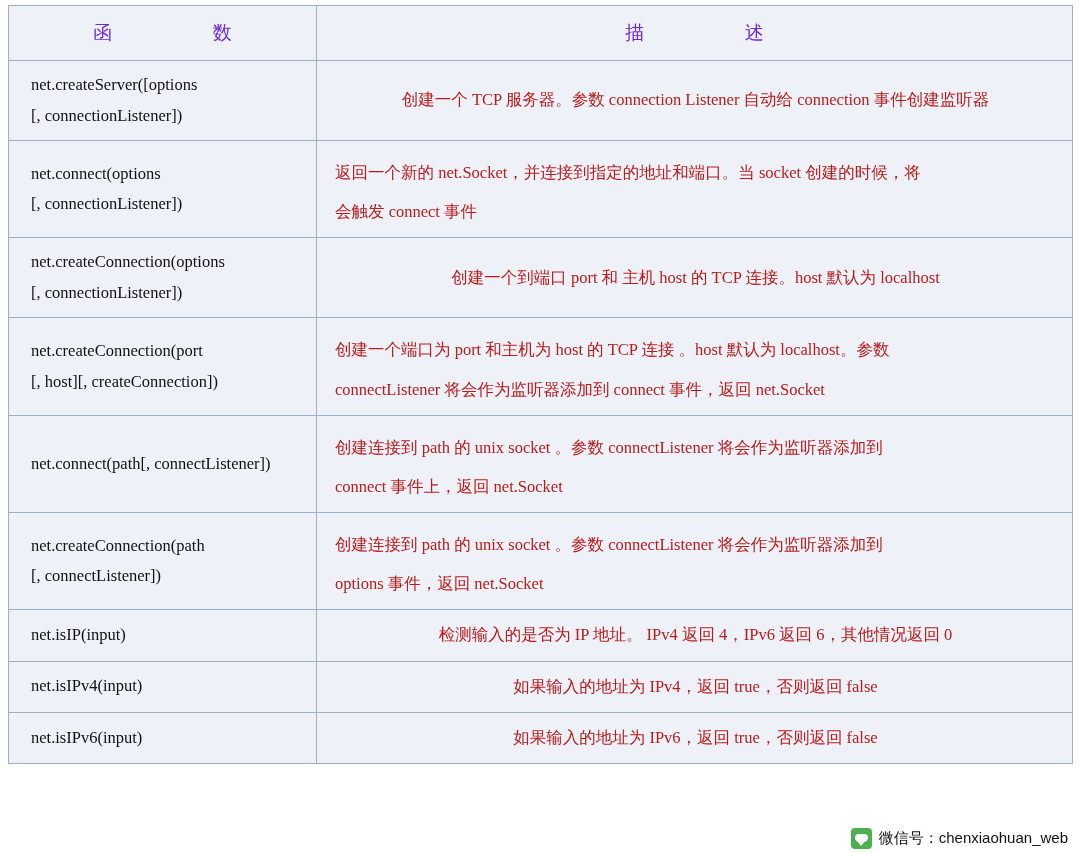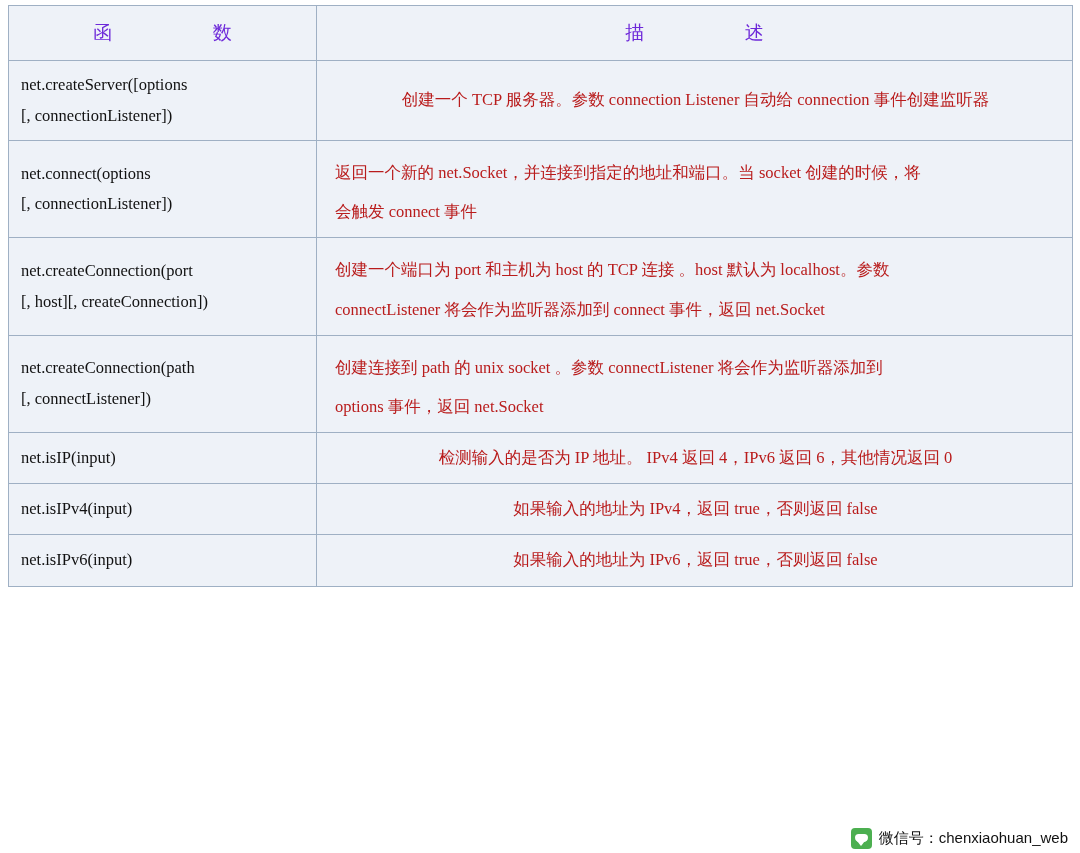--- a/index.html
+++ b/index.html
@@ -40,21 +40,21 @@
     font-size: 19px;
     color: #6d28d9;
     text-align: center;
     letter-spacing: 0.12em;
   }
   .hdr-fn { letter-spacing: 1.1em; padding-left: 1.1em; }
   td.fn-cell {
     background: #eef2f8;
     font-size: 16.5px;
     color: #111;
-    padding: 9px 0 9px 12px;
+    padding: 9px 0 9px 22px;
     line-height: 1.85;
     text-align: left;
   }
   td.desc-cell {
     background: #eef2f8;
     font-size: 16.5px;
     color: #b91c1c;
     padding: 9px 16px 9px 18px;
     line-height: 1.95;
     text-align: justify;
@@ -133,26 +133,44 @@
             <span class="fn-line">net.connect(options</span>
             <span class="fn-line">[, connectionListener])</span>
           </td>
           <td class="desc-cell">
             <span class="line">返回一个新的 net.Socket，并连接到指定的地址和端口。当  socket 创建的时候，将</span>
             <span class="line">会触发 connect 事件</span>
           </td>
         </tr>
         <tr>
           <td class="fn-cell">
+            <span class="fn-line">net.createConnection(options</span>
+            <span class="fn-line">[, connectionListener])</span>
+          </td>
+          <td class="desc-cell">
+            <span class="single">创建一个到端口 port 和 主机 host 的 TCP 连接。host 默认为 localhost</span>
+          </td>
+        </tr>
+        <tr>
+          <td class="fn-cell">
             <span class="fn-line">net.createConnection(port</span>
             <span class="fn-line">[, host][, createConnection])</span>
           </td>
           <td class="desc-cell">
             <span class="line">创建一个端口为 port 和主机为 host 的  TCP 连接 。host 默认为 localhost。参数</span>
             <span class="line">connectListener 将会作为监听器添加到 connect 事件，返回 net.Socket</span>
+          </td>
+        </tr>
+        <tr>
+          <td class="fn-cell">
+            <span class="fn-line">net.connect(path[, connectListener])</span>
+          </td>
+          <td class="desc-cell">
+            <span class="line">创建连接到 path 的 unix socket 。参数 connectListener 将会作为监听器添加到</span>
+            <span class="line">connect 事件上，返回 net.Socket</span>
           </td>
         </tr>
         <tr>
           <td class="fn-cell">
             <span class="fn-line">net.createConnection(path</span>
             <span class="fn-line">[, connectListener])</span>
           </td>
           <td class="desc-cell">
             <span class="line">创建连接到 path 的 unix socket 。参数 connectListener 将会作为监听器添加到</span>
             <span class="line">options 事件，返回 net.Socket</span>

